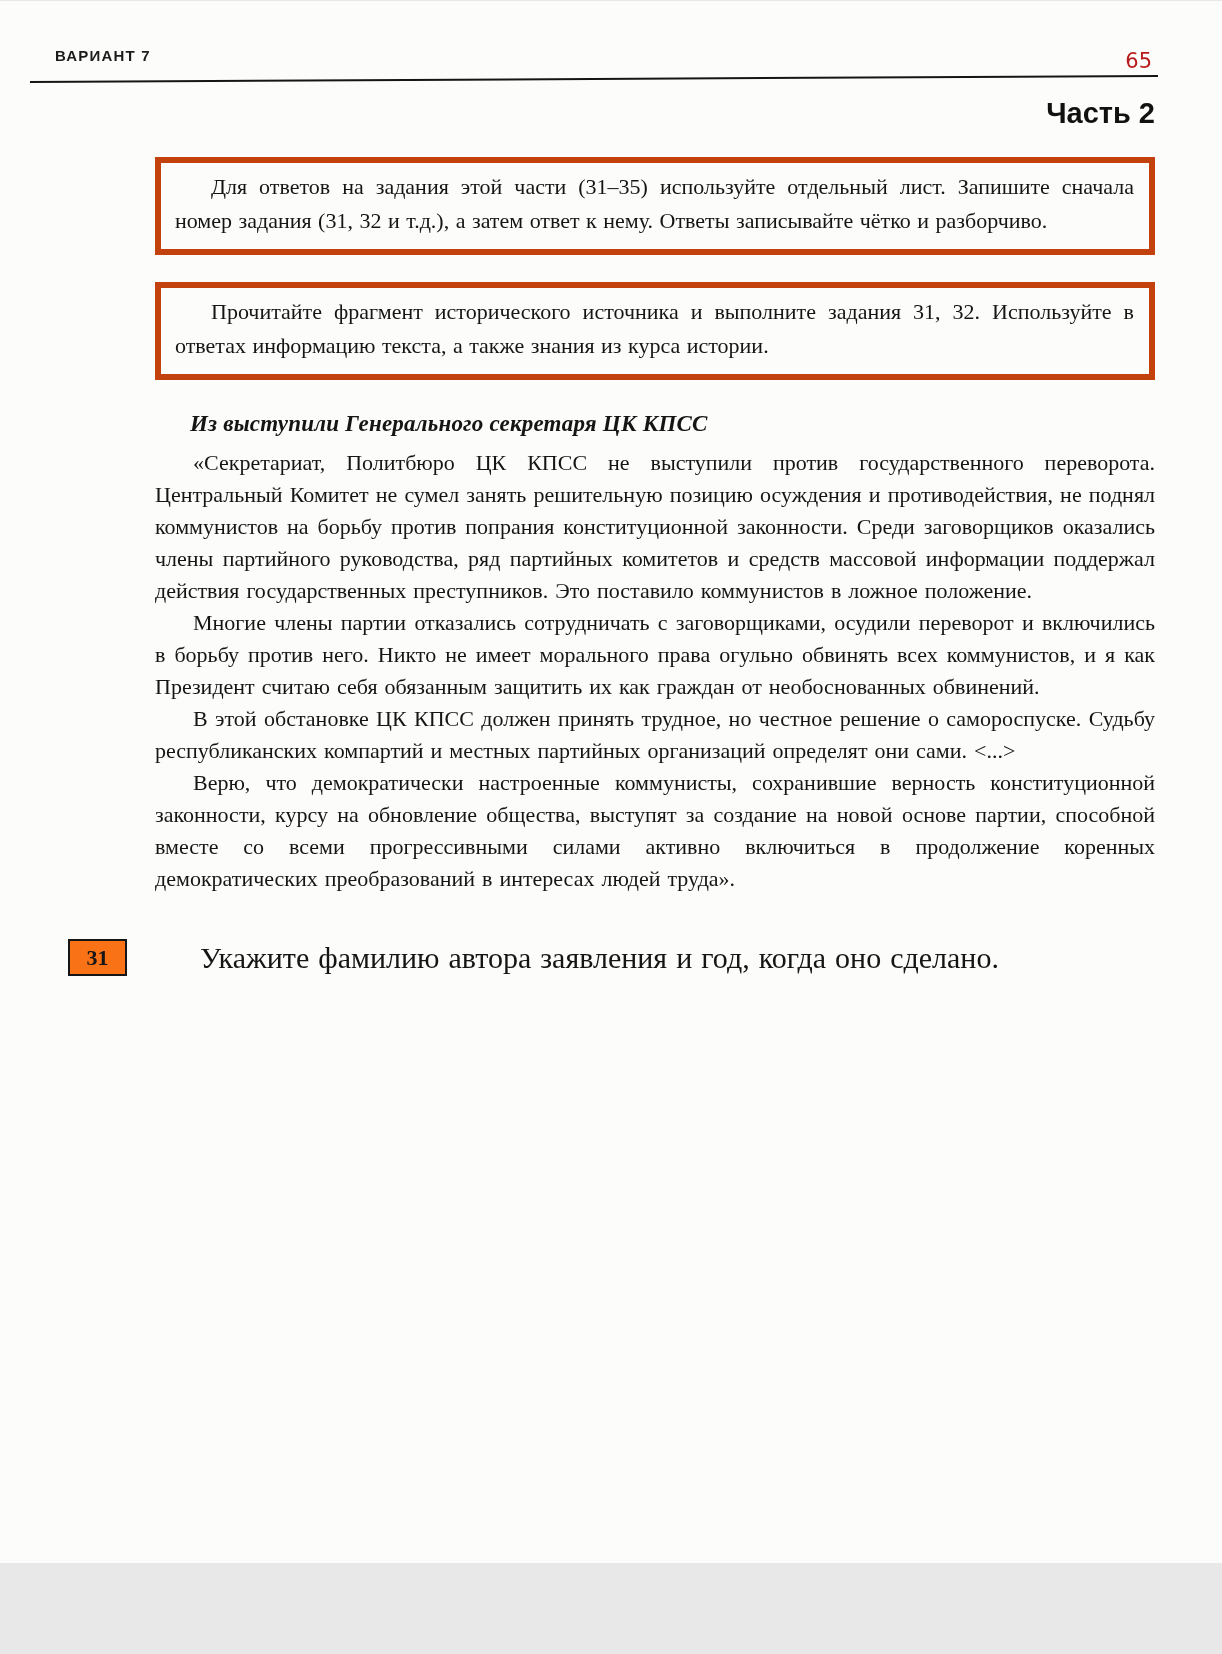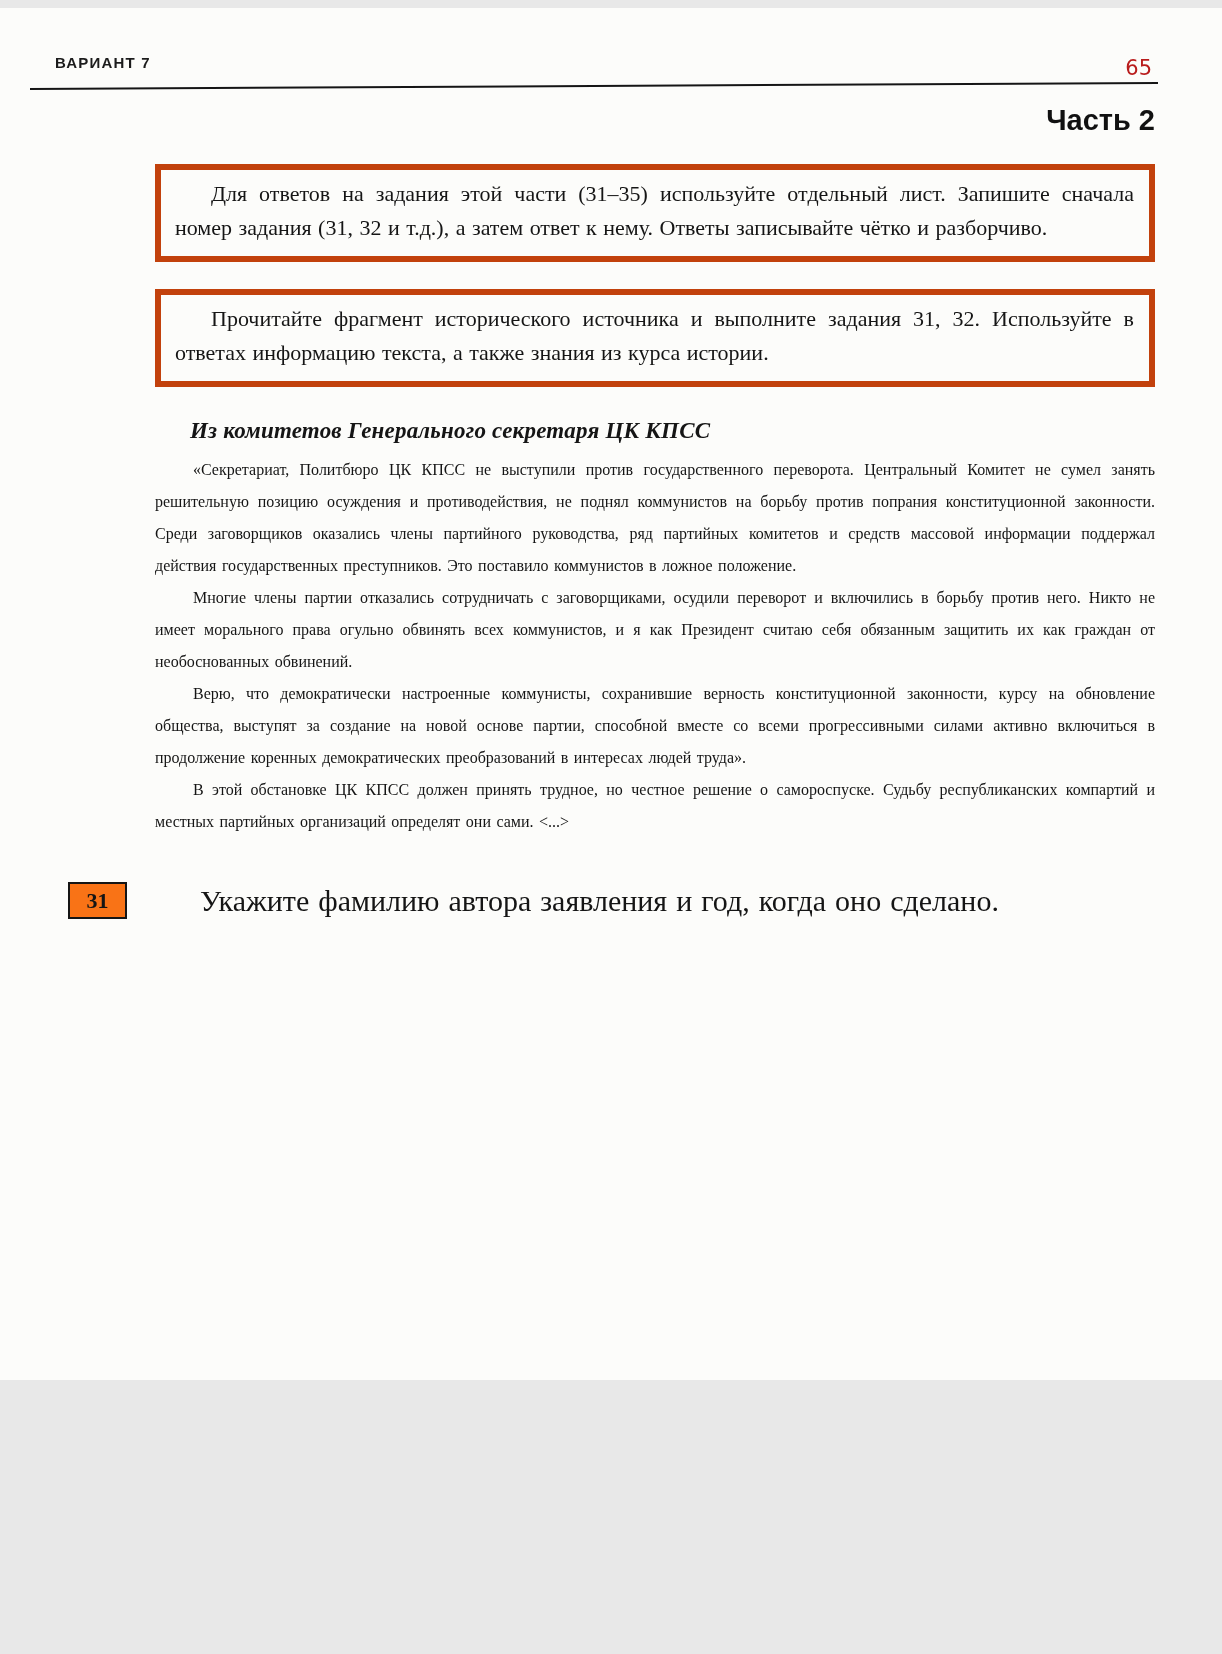--- a/index.html
+++ b/index.html
@@ -1,21 +1,21 @@
 <!DOCTYPE html>
 <html lang="ru"><head>
 <meta charset="utf-8">
 <style>
   * { margin: 0; padding: 0; box-sizing: border-box; }
   html, body { background: #e8e8e8; }
   .page {
     position: relative;
     width: 1222px;
-    height: 1372px;
-    margin: 8px auto;
+    height: 1562px;
+    margin: 1px auto;
     background: #fcfcfa;
     color: #151515;
     font-family: "Liberation Serif", "DejaVu Serif", serif;
     overflow: hidden;
   }
   
   .header {
     display: flex;
     justify-content: space-between;
     align-items: flex-end;
@@ -68,21 +68,21 @@
   .source-heading {
     margin-top: 31px;
     padding-left: 35px;
     font-weight: bold;
     font-style: italic;
     font-size: 23px;
     letter-spacing: 0.2px;
   }
   .source-text { margin-top: 10px; }
   .source-text p {
-    font-size: 16px;
+    font-size: 22px;
     line-height: 32px;
     text-align: justify;
     text-indent: 38px;
     word-spacing: 1.5px;
   }
   
   .question {
     position: relative;
     margin-top: 46px;
   }
@@ -121,27 +121,27 @@
   <hr class="header-rule">
 
   <div class="content">
 
     <div class="section-title">Часть 2</div>
 
     <div class="instruction-box">Для ответов на задания этой части (31–35) используйте отдельный лист. Запишите сначала номер задания (31, 32 и т.д.), а затем ответ к нему. Ответы записывайте чётко и разборчиво.</div>
 
     <div class="instruction-box">Прочитайте фрагмент исторического источника и выполните задания 31, 32. Используйте в ответах информацию текста, а также знания из курса истории.</div>
 
-    <div class="source-heading">Из комитетов Генерального секретаря ЦК КПСС</div>
+    <div class="source-heading">Из выступили Генерального секретаря ЦК КПСС</div>
 
     <div class="source-text">
       <p>«Секретариат, Политбюро ЦК КПСС не выступили против государственного переворота. Центральный Комитет не сумел занять решительную позицию осуждения и противодействия, не поднял коммунистов на борьбу против попрания конституционной законности. Среди заговорщиков оказались члены партийного руководства, ряд партийных комитетов и средств массовой информации поддержал действия государственных преступников. Это поставило коммунистов в ложное положение.</p>
       <p>Многие члены партии отказались сотрудничать с заговорщиками, осудили переворот и включились в борьбу против него. Никто не имеет морального права огульно обвинять всех коммунистов, и я как Президент считаю себя обязанным защитить их как граждан от необоснованных обвинений.</p>
+      <p>В этой обстановке ЦК КПСС должен принять трудное, но честное решение о самороспуске. Судьбу республиканских компартий и местных партийных организаций определят они сами. &lt;...&gt;</p>
       <p>Верю, что демократически настроенные коммунисты, сохранившие верность конституционной законности, курсу на обновление общества, выступят за создание на новой основе партии, способной вместе со всеми прогрессивными силами активно включиться в продолжение коренных демократических преобразований в интересах людей труда».</p>
-      <p>В этой обстановке ЦК КПСС должен принять трудное, но честное решение о самороспуске. Судьбу республиканских компартий и местных партийных организаций определят они сами. &lt;...&gt;</p>
     </div>
 
     <div class="question">
       <div class="qnum-box">31</div>
       <div class="question-text">Укажите фамилию автора заявления и год, когда оно сделано.</div>
     </div>
 
 
   </div>
 </div>

